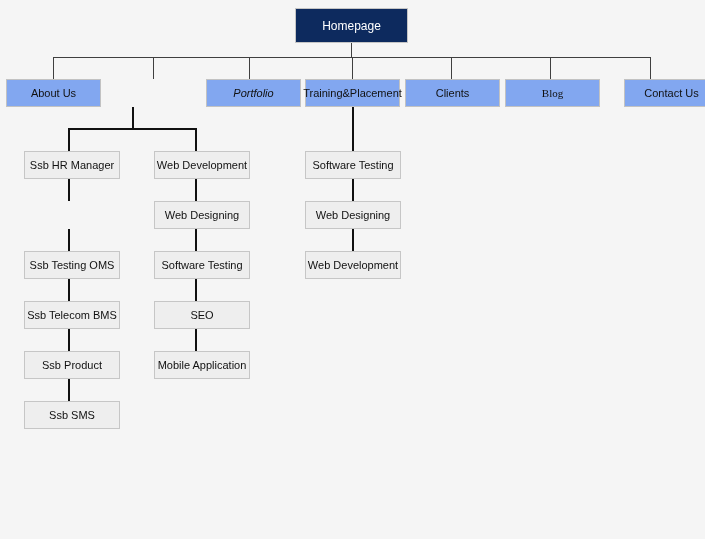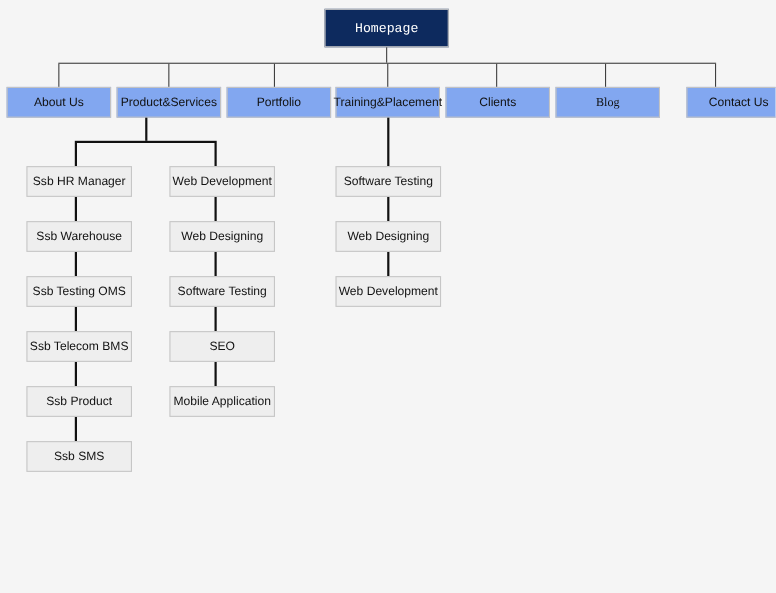--- a/index.html
+++ b/index.html
@@ -1,20 +1,20 @@
 <!DOCTYPE html>
 <html><head>
 <meta charset="utf-8">
 <style>
   html,body{margin:0;padding:0;}
   body{font-family:"Liberation Sans",sans-serif;background:#f5f5f5;}
   .stage{position:relative;width:705px;height:539px;background:#f5f5f5;overflow:hidden;}
   .box{position:absolute;display:flex;align-items:center;justify-content:center;
        box-sizing:border-box;font-size:11px;color:#111;white-space:nowrap;text-align:center;}
-  .root-box{width:113px;height:35px;background:#0d2a5e;color:#fff;border:1px solid #c5c5c5;font-size:12px;font-family:Liberation Mono, monospace;}
+  .root-box{width:113px;height:35px;background:#0d2a5e;color:#fff;border:1px solid #c5c5c5;font-size:12px;}
   .main-box{width:95px;height:28px;background:#82a7f0;border:1px solid #c2c2c2;}
   .leaf-box{width:96px;height:28px;background:#eeeeee;border:1px solid #c6c6c6;}
   .ln1{position:absolute;background:#3f3f3f;}
   .ln2{position:absolute;background:#111111;}
 </style>
 </head>
 <body>
 
 <div class="stage">
 
@@ -24,22 +24,21 @@
   <div class="ln1" style="left:53px;top:57px;width:598px;height:1px;"></div>
   <div class="ln1" style="left:53px;top:58px;width:1px;height:21px;"></div>
   <div class="ln1" style="left:153px;top:58px;width:1px;height:21px;"></div>
   <div class="ln1" style="left:249px;top:58px;width:1px;height:21px;"></div>
   <div class="ln1" style="left:352px;top:58px;width:1px;height:21px;"></div>
   <div class="ln1" style="left:451px;top:58px;width:1px;height:21px;"></div>
   <div class="ln1" style="left:550px;top:58px;width:1px;height:21px;"></div>
   <div class="ln1" style="left:650px;top:58px;width:1px;height:21px;"></div>
 
   <div class="box main-box" style="left:6px;top:79px;">About Us</div>
-  <div class="box main-box" style="left:106px;top:79px;">Product&amp;Services</div>
-  <div class="box main-box" style="left:206px;top:79px;">Portfolio</div>
+  <div class="box main-box" style="left:206px;top:79px;font-style:italic;">Portfolio</div>
   <div class="box main-box" style="left:305px;top:79px;text-align:center;">Training&amp;Placement</div>
   <div class="box main-box" style="left:405px;top:79px;">Clients</div>
   <div class="box main-box" style="left:505px;top:79px;font-family:Liberation Serif, serif;">Blog</div>
   <div class="box main-box" style="left:624px;top:79px;">Contact Us</div>
 
   <div class="ln2" style="left:132px;top:107px;width:2px;height:21px;"></div>
   <div class="ln2" style="left:68px;top:128px;width:129px;height:2px;"></div>
   <div class="ln2" style="left:68px;top:130px;width:2px;height:21px;"></div>
   <div class="ln2" style="left:195px;top:130px;width:2px;height:21px;"></div>
   <div class="ln2" style="left:68px;top:179px;width:2px;height:22px;"></div>
@@ -50,21 +49,20 @@
   <div class="ln2" style="left:195px;top:179px;width:2px;height:22px;"></div>
   <div class="ln2" style="left:195px;top:229px;width:2px;height:22px;"></div>
   <div class="ln2" style="left:195px;top:279px;width:2px;height:22px;"></div>
   <div class="ln2" style="left:195px;top:329px;width:2px;height:22px;"></div>
 
   <div class="ln2" style="left:352px;top:107px;width:2px;height:44px;"></div>
   <div class="ln2" style="left:352px;top:179px;width:2px;height:22px;"></div>
   <div class="ln2" style="left:352px;top:229px;width:2px;height:22px;"></div>
 
   <div class="box leaf-box" style="left:24px;top:151px;text-align:center;">Ssb HR Manager</div>
-  <div class="box leaf-box" style="left:24px;top:201px;">Ssb Warehouse</div>
   <div class="box leaf-box" style="left:24px;top:251px;">Ssb Testing OMS</div>
   <div class="box leaf-box" style="left:24px;top:301px;">Ssb Telecom BMS</div>
   <div class="box leaf-box" style="left:24px;top:351px;">Ssb Product</div>
   <div class="box leaf-box" style="left:24px;top:401px;">Ssb SMS</div>
 
   <div class="box leaf-box" style="left:154px;top:151px;">Web Development</div>
   <div class="box leaf-box" style="left:154px;top:201px;">Web Designing</div>
   <div class="box leaf-box" style="left:154px;top:251px;">Software Testing</div>
   <div class="box leaf-box" style="left:154px;top:301px;">SEO</div>
   <div class="box leaf-box" style="left:154px;top:351px;">Mobile Application</div>

